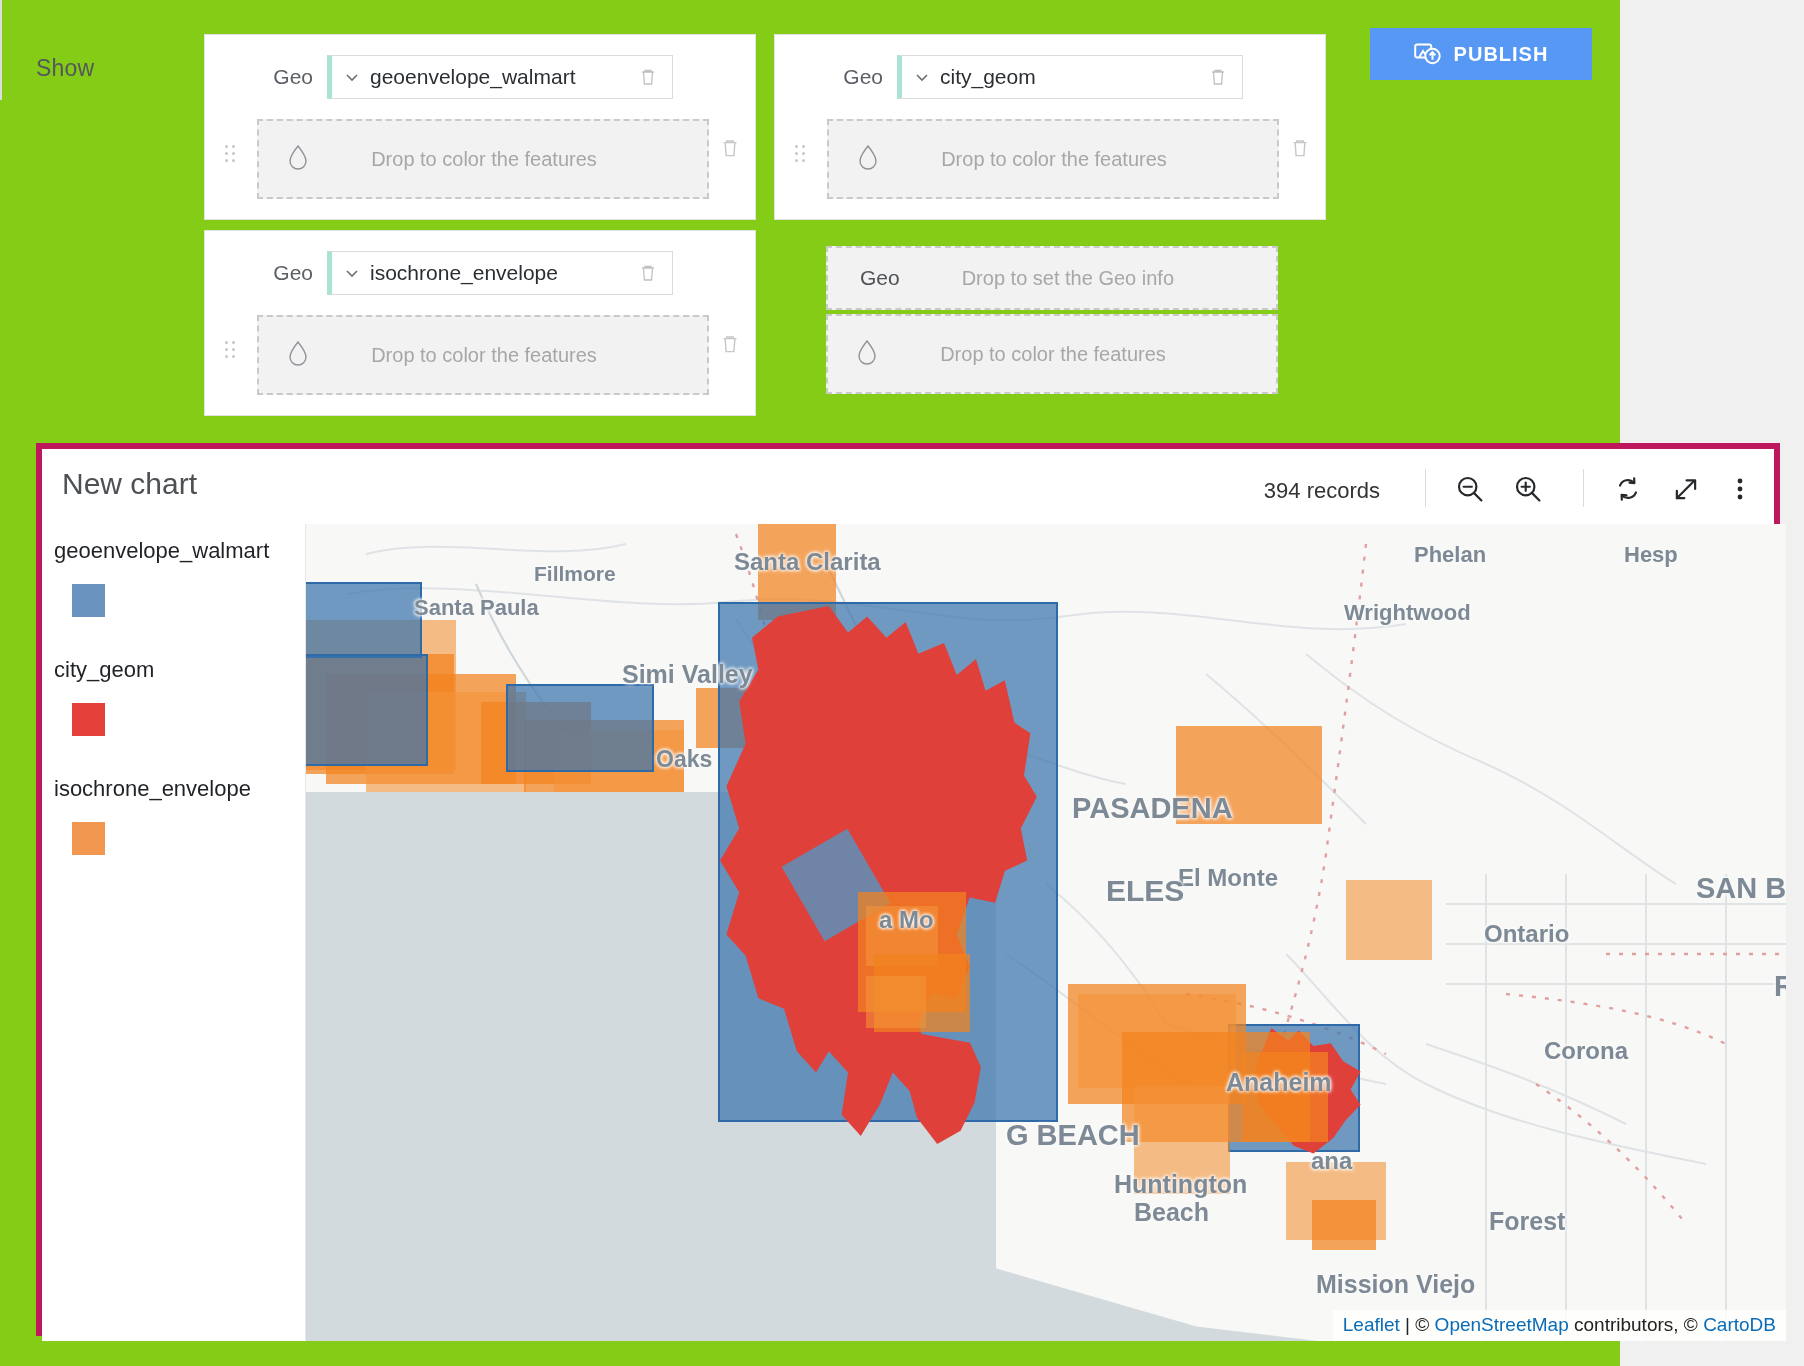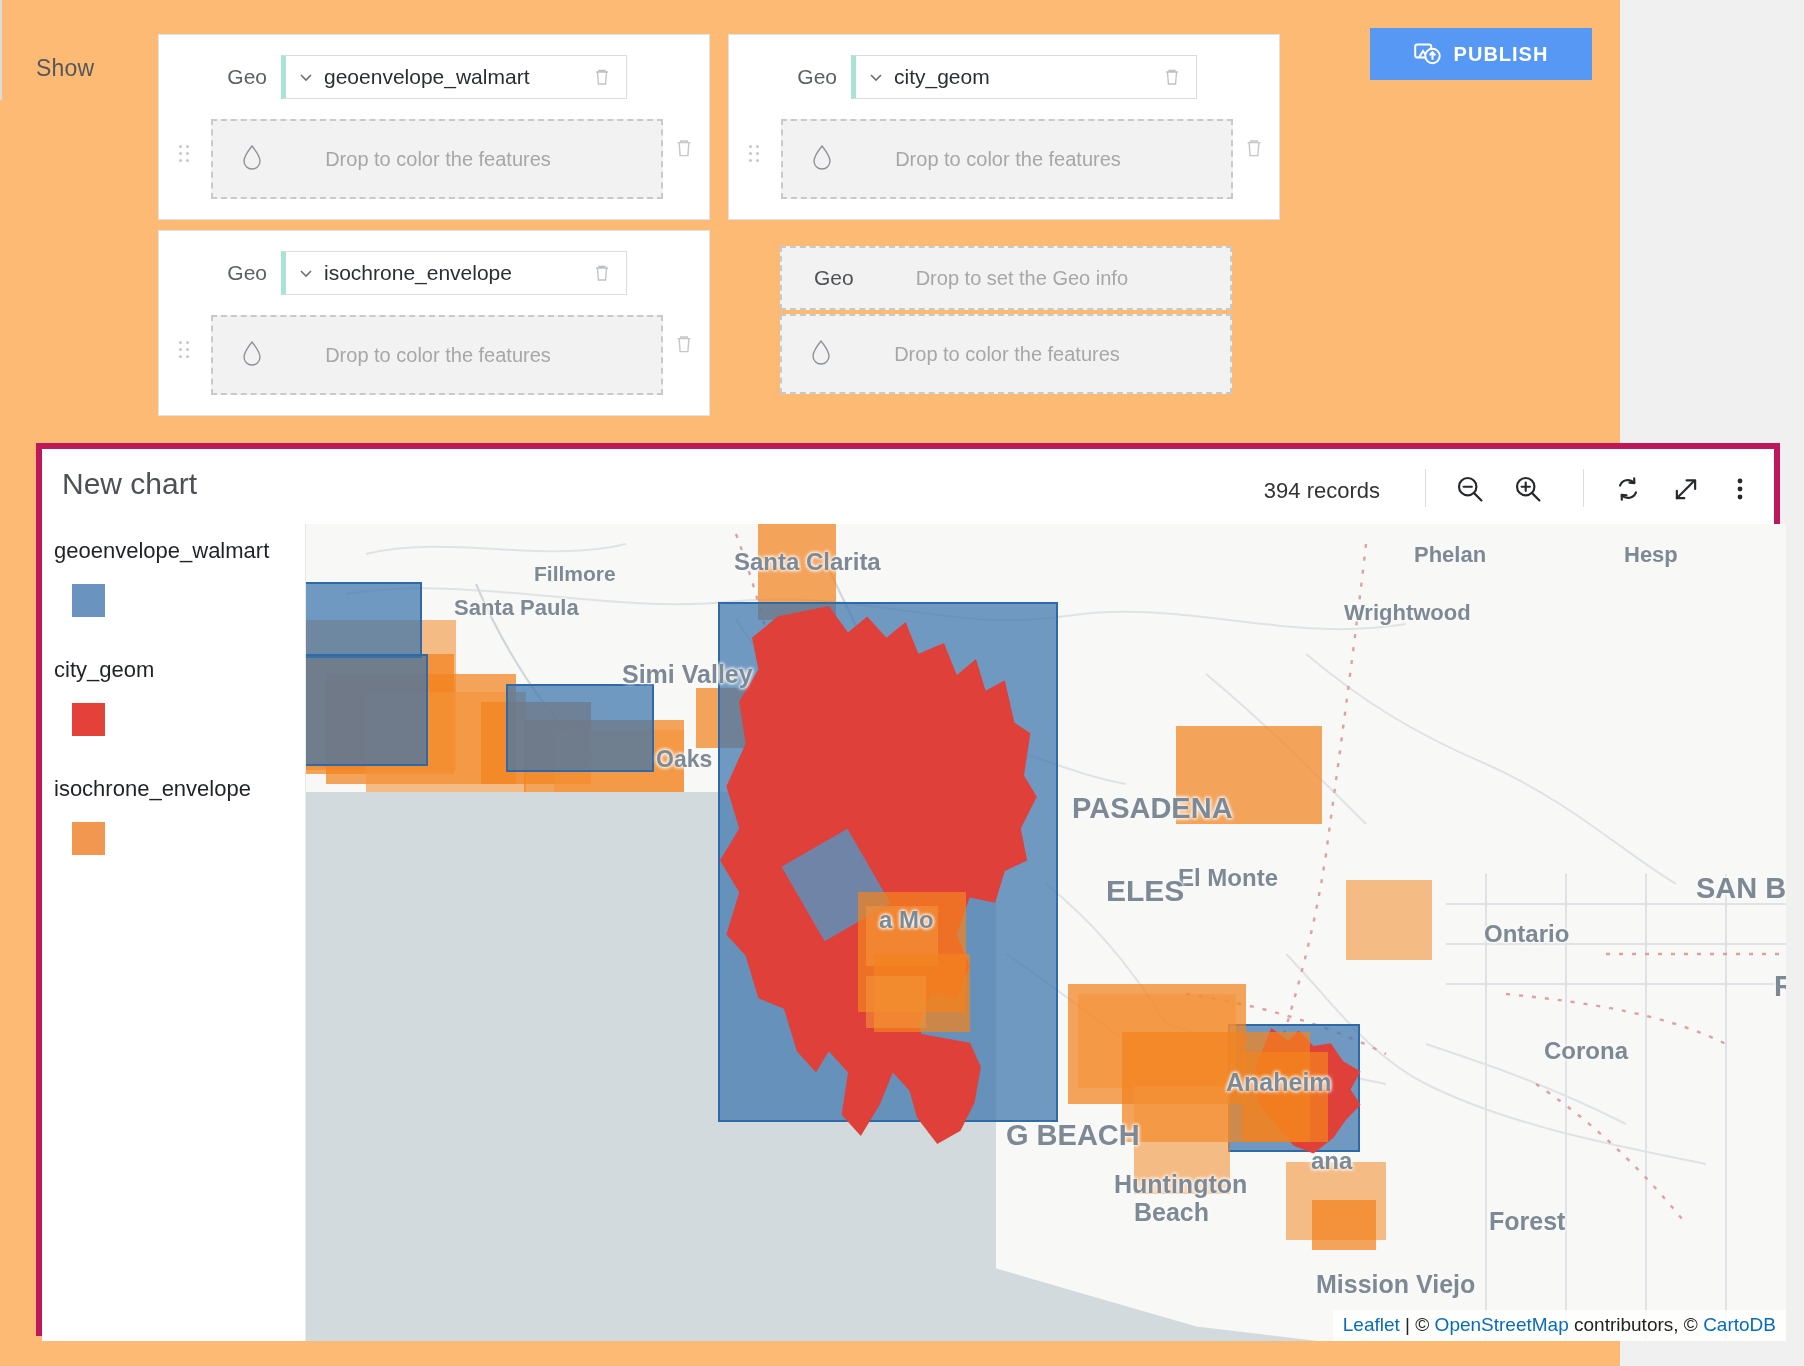--- a/index.html
+++ b/index.html
@@ -3,32 +3,32 @@
 <meta charset="utf-8">
 <style>
   * { box-sizing: border-box; }
   html, body {
     margin: 0; padding: 0;
     width: 1804px; height: 1366px;
     background: #f0f0f0;
     font-family: "Liberation Sans", sans-serif;
     overflow: hidden;
   }
-  .app { position: relative; width: 1620px; height: 1366px; background: #fdba74; }
+  .app { position: relative; width: 1620px; height: 1366px; background: #84cc16; }
 
   
   .config-strip { position: absolute; left: 0; top: 0; width: 1804px; height: 432px; }
   .show-label {
     position: absolute; left: 36px; top: 55px;
     font-size: 23px; color: #54585c; letter-spacing: .2px;
   }
   .left-edge-line { position:absolute; left:0; top:0; width:2px; height:100px; background:#dcdcdc; }
 
   .geo-card {
-    position: absolute; background: #ffffff; border: 1px solid #e2e2e2;
+    position: absolute; background: #ffffff; border: 1px solid #e2e2e2; margin-left: 46px;
   }
   .geo-card.empty { background: transparent; border: none; }
 
   .drag-handle {
     position: absolute; width: 12px; height: 18px;
     display: grid; grid-template-columns: 4px 4px; grid-template-rows: 4px 4px 4px;
     gap: 3px; cursor: grab;
   }
   .drag-handle i { width: 3px; height: 3px; background: #c6c6c6; border-radius: 50%; display:block; }
 
@@ -430,21 +430,21 @@
         <div class="poly rect-orange-l" style="left:772px; top:470px; width:158px; height:94px;"></div>
         <div class="poly rect-orange" style="left:816px; top:508px; width:188px; height:110px;"></div>
         <div class="poly rect-orange-l" style="left:828px; top:562px; width:96px; height:108px;"></div>
         <div class="poly rect-orange" style="left:936px; top:528px; width:86px; height:90px;"></div>
         <div class="poly rect-orange-l" style="left:980px; top:638px; width:100px; height:78px;"></div>
         <div class="poly rect-orange" style="left:1006px; top:676px; width:64px; height:50px;"></div>
 
         <div>
           <div class="mlabel" style="left:228px;  top:38px;  font-size:21px;">Fillmore</div>
           <div class="mlabel" style="left:428px;  top:24px;  font-size:24px;">Santa Clarita</div>
-          <div class="mlabel" style="left:108px;  top:71px;  font-size:22px;margin-left:40px;">Santa Paula</div>
+          <div class="mlabel" style="left:108px;  top:71px;  font-size:22px;">Santa Paula</div>
           <div class="mlabel" style="left:316px;  top:136px; font-size:25px;">Simi Valley</div>
           <div class="mlabel" style="left:1108px; top:18px;  font-size:22px;">Phelan</div>
           <div class="mlabel" style="left:1302px; top:18px;  font-size:22px;margin-left:16px;">Hesp</div>
           <div class="mlabel" style="left:1038px; top:76px;  font-size:22px;">Wrightwood</div>
           <div class="mlabel" style="left:350px;  top:222px; font-size:23px;">Oaks</div>
           <div class="mlabel" style="left:766px;  top:268px; font-size:29px;">PASADENA</div>
           <div class="mlabel" style="left:872px;  top:340px; font-size:24px;">El Monte</div>
           <div class="mlabel" style="left:1390px; top:348px; font-size:29px;">SAN BER</div>
           <div class="mlabel" style="left:1178px; top:396px; font-size:24px;">Ontario</div>
           <div class="mlabel" style="left:1468px; top:446px; font-size:29px;">RIVERSIDE</div>

